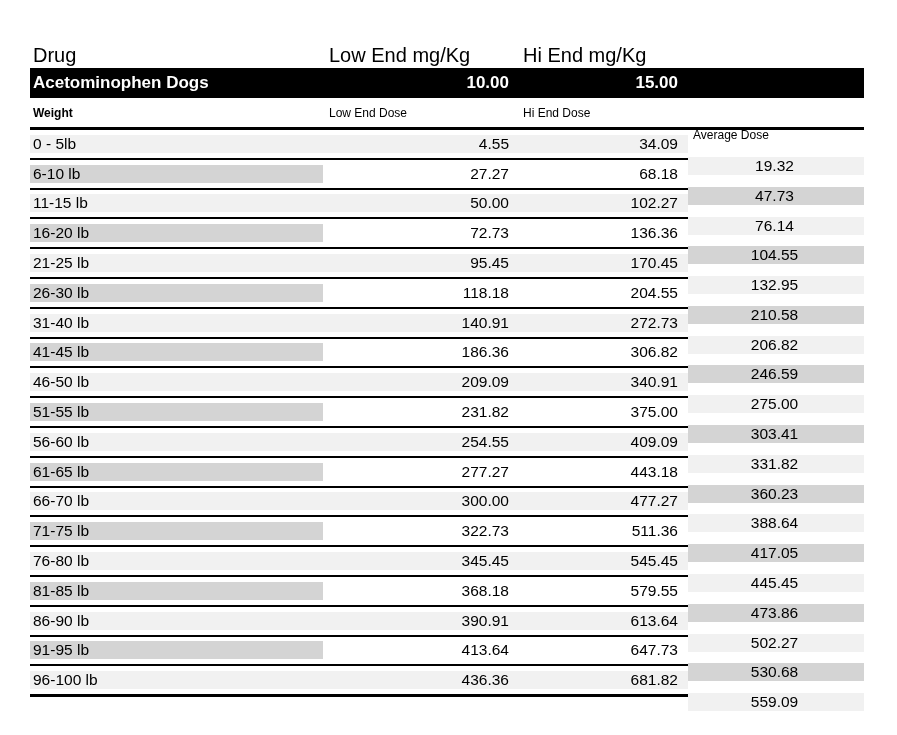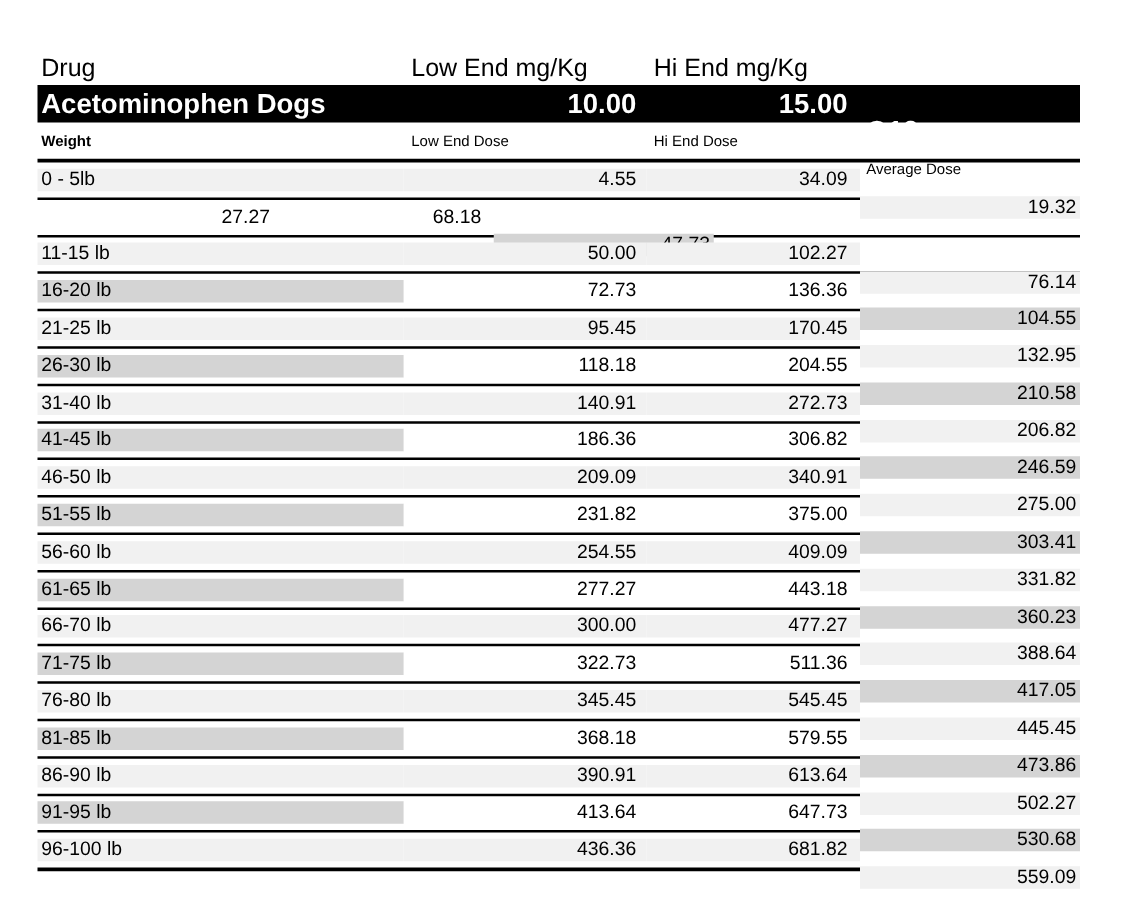--- a/index.html
+++ b/index.html
@@ -19,29 +19,29 @@
   .cell { box-sizing: border-box; white-space: nowrap; overflow: hidden; }
   .cA { width: 293px; padding-left: 3px; }
   .cB { width: 194px; }
   .cC { width: 171px; }
   .cD { width: 176px; margin-top: 44px; }
   .padL6 { padding-left: 6px; }
   .padL5 { padding-left: 5px; }
   .num { text-align: right; }
   .cB.num { padding-right: 8px; }
   .cC.num { padding-right: 10px; }
-  .cD.num { padding-right: 3px; }
+  .cD.num { padding-right: 3px; text-align: center; }
 
   .head-row { height: 26px; font-size: 20px; }
   .bar-row {
     height: 30px;
     background: var(--highlight-bg, #000);
     color: var(--highlight-text, #fff);
     font-weight: bold;
-    font-size: 22px;
+    font-size: 17px;
   }
   .cols-row {
     height: 29px;
     font-size: 12px;
     border-bottom: 3px solid var(--border, #000);
   }
   .cols-row .cA { font-weight: bold; }
 
   .data-row {
     height: 27.8px;
@@ -80,20 +80,21 @@
   </div>
 
   <div id="rows">
       <div class="row data-row light">
         <div class="cell cA">0 - 5lb</div>
         <div class="cell cB num">4.55</div>
         <div class="cell cC num">34.09</div>
         <div class="cell cD num">19.32</div>
       </div>
       <div class="row data-row dark">
+        <div class="cell cA">6-10 lb</div>
         <div class="cell cB num">27.27</div>
         <div class="cell cC num">68.18</div>
         <div class="cell cD num">47.73</div>
       </div>
       <div class="row data-row light">
         <div class="cell cA">11-15 lb</div>
         <div class="cell cB num">50.00</div>
         <div class="cell cC num">102.27</div>
         <div class="cell cD num">76.14</div>
       </div>

